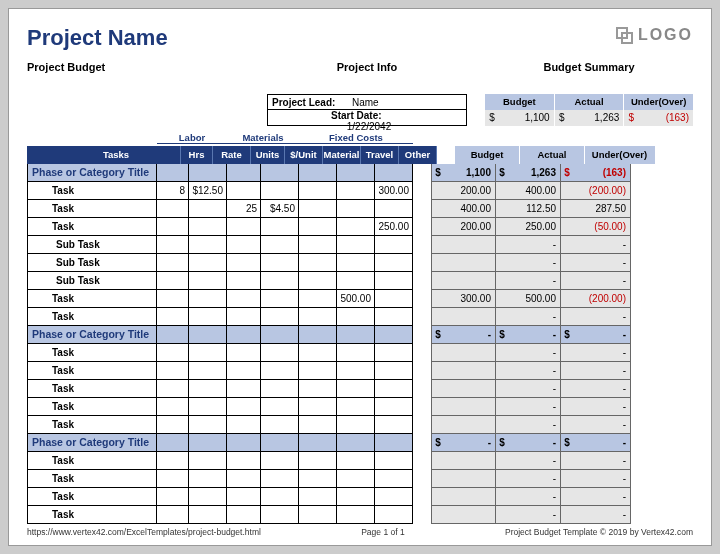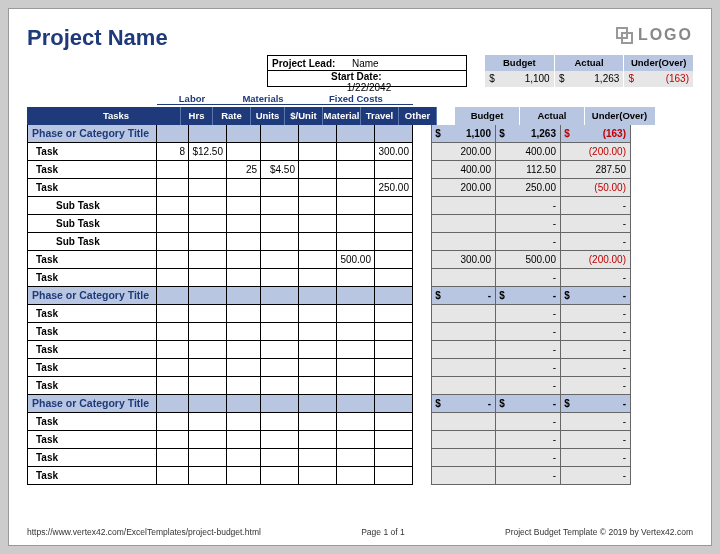--- a/index.html
+++ b/index.html
@@ -44,21 +44,21 @@
     font-weight: bold;
     font-size: 11px;
   }
   .subheader-left { width: 240px; }
   .subheader-mid { width: 200px; text-align: center; }
   .subheader-gap { width: 18px; }
   .subheader-right { flex: 1; text-align: center; }
 
   .info-summary-row {
     display: flex;
-    margin-top: 4px;
+    margin-top: 21px;
     align-items: flex-end;
   }
   .info-box {
     margin-left: 240px;
     width: 200px;
   }
   .info-line {
     display: flex;
     border: 1px solid #000;
     font-size: 10px;
@@ -173,21 +173,21 @@
   .grow .left > div {
     border-right: 1px solid #000;
     border-bottom: 1px solid #000;
     padding-right: 3px;
     text-align: right;
     line-height: 17px;
     overflow: hidden;
   }
   .grow .left > .col-tasks {
     text-align: left;
-    padding-left: 8px;
+    padding-left: 24px;
     border-left: 1px solid #000;
     font-weight: bold;
   }
   .grow .left > .col-tasks.sub { padding-left: 28px; }
   .grow .right {
     display: flex;
   }
   .gap-col { border: none !important; background: none !important; }
   .grow .right > div {
     border-right: 1px solid #666;
@@ -222,20 +222,26 @@
   <div class="title">Project Name</div>
 
   <div class="logo-wrap">
     <svg width="20" height="20" viewBox="0 0 20 20">
       <rect x="3" y="3" width="10" height="10" fill="none" stroke="#999" stroke-width="2"></rect>
       <rect x="8" y="8" width="10" height="10" fill="none" stroke="#999" stroke-width="2"></rect>
     </svg>
     <span>LOGO</span>
   </div>
 
+  <div class="subheader-row">
+    <div class="subheader-left">Project Budget</div>
+    <div class="subheader-mid">Project Info</div>
+    <div class="subheader-gap"></div>
+    <div class="subheader-right">Budget Summary</div>
+  </div>
 
   <div class="info-summary-row">
     <div class="info-box">
       <div class="info-line">
         <div class="info-label">Project Lead:</div>
         <div class="info-val">Name</div>
       </div>
       <div class="info-line">
         <div class="info-label">Start Date:</div>
         <div class="info-val">1/22/2042</div>

